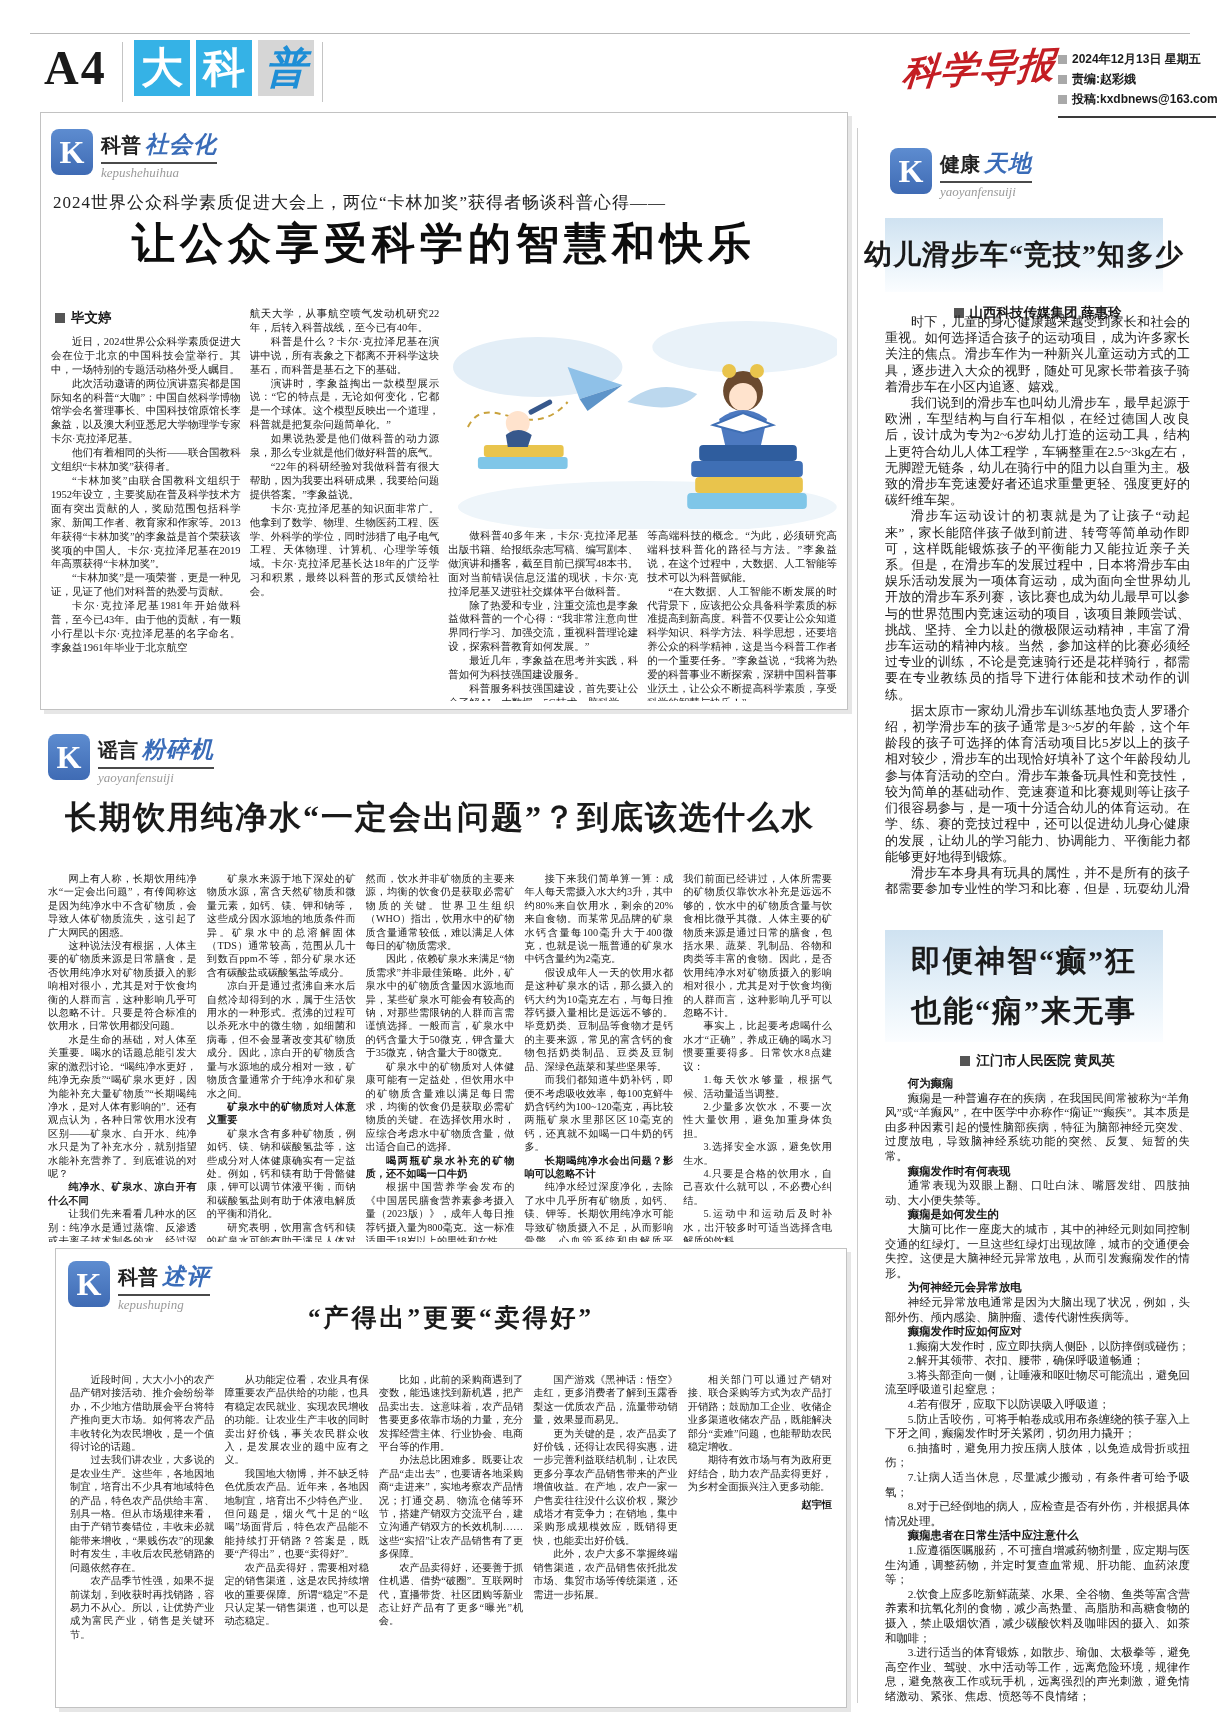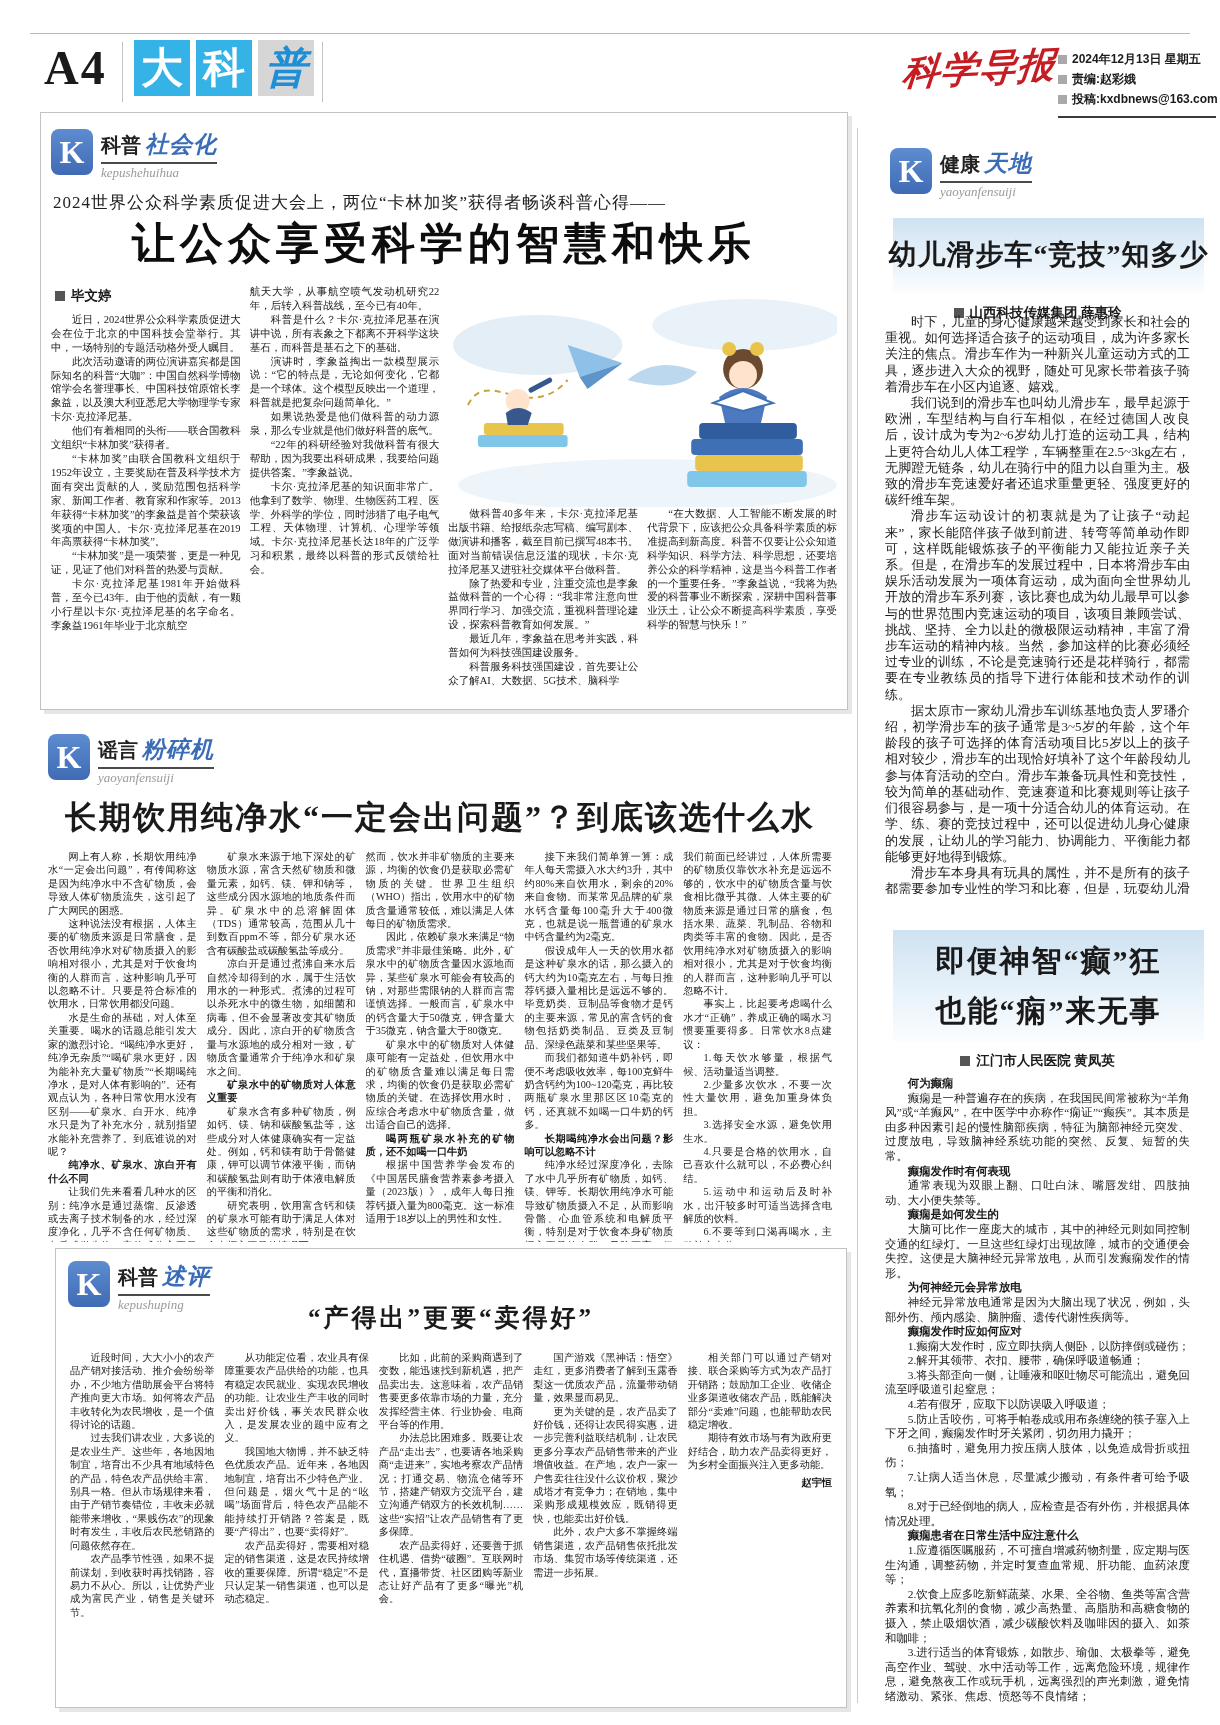--- a/index.html
+++ b/index.html
@@ -27,39 +27,39 @@
   .badge .black{font-size:20px;font-weight:bold;color:#222;}
   .badge .blue{font-size:23px;font-weight:bold;font-style:italic;color:#3a6cb8;letter-spacing:1px;}
   .badge .py{font-size:13px;font-style:italic;color:#9a9a9a;margin-top:1px;}
   
   .abox{position:absolute;border:1px solid #c2c2c2;box-shadow:4px 4px 0 #e6e6e6;background:#fff;}
   .kicker{position:absolute;left:12px;top:78px;font-size:17px;color:#222;letter-spacing:1px;}
   .head1{position:absolute;left:0;right:0;top:102px;text-align:center;font-size:43px;font-weight:900;
          letter-spacing:5px;color:#0d0d0d;white-space:nowrap;}
   .byline{display:flex;align-items:center;gap:6px;font-size:13.5px;font-weight:bold;margin:4px 0 10px 4px;}
   .bsq{width:10px;height:10px;background:#555;flex:0 0 auto;}
-  .cols{position:absolute;display:flex;}
+  .cols{position:absolute;display:flex;margin-top:22px;}
   .col{overflow:hidden;}
   .para{margin:0;text-indent:2em;text-align:justify;}
   .cont{margin:0;text-align:justify;}
   .subhead{margin:0;text-indent:2em;text-align:justify;font-weight:bold;}
   .sig{margin:4px 0 0;text-align:right;font-weight:bold;}
   .a1 .col,.a1 .rw-cols > .col{font-size:10.5px;line-height:13.9px;}
   .a2 .col{font-size:10.2px;line-height:13.4px;}
   .a5 .col{font-size:10.2px;line-height:13.4px;}
   
   .illus{width:100%;height:222px;position:relative;}
   
   .head2{position:absolute;left:0;right:0;top:84px;text-align:center;font-size:32px;font-weight:900;
          letter-spacing:2px;white-space:nowrap;}
   .head3{position:absolute;left:0;right:0;top:52px;text-align:center;font-size:25px;font-weight:900;letter-spacing:3px;}
   
   .vdivider{position:absolute;left:857px;top:128px;height:1575px;border-left:1px solid #cccccc;}
   .sidebar{position:absolute;left:885px;top:130px;width:305px;}
-  .gradbox{position:absolute;left:8px;width:311px;background:linear-gradient(180deg,#cfe2f1 0%,#e9f3fa 60%,#fbfdff 100%);}
+  .gradbox{position:absolute;left:0;width:278px;background:linear-gradient(180deg,#cfe2f1 0%,#e9f3fa 60%,#fbfdff 100%);}
   .gb1{top:88px;height:74px;display:flex;align-items:center;justify-content:center;}
   .gb1 .t{font-size:28px;font-weight:900;letter-spacing:1px;white-space:nowrap;}
   .gb2{top:800px;height:112px;text-align:center;padding-top:6px;box-sizing:border-box;}
   .gb2 .t{font-size:30px;font-weight:900;line-height:50px;letter-spacing:2px;white-space:nowrap;}
   .sb-byline{position:absolute;left:0;width:305px;display:flex;justify-content:center;align-items:center;
              gap:6px;font-size:13.5px;font-weight:bold;}
   .bl1{top:174px;} .bl2{top:922px;}
   .sbody{position:absolute;left:0;width:305px;overflow:hidden;}
   .sbody1{top:184px;height:580px;font-size:13px;line-height:16.2px;}
   .sbody2{top:946px;height:628px;font-size:11.4px;line-height:14.6px;}
@@ -163,20 +163,21 @@
           <div class="col" style="flex:1;">
             <div>
                 <p class="para">做科普40多年来，卡尔·克拉泽尼基出版书籍、给报纸杂志写稿、编写剧本、做演讲和播客，截至目前已撰写48本书。面对当前错误信息泛滥的现状，卡尔·克拉泽尼基又进驻社交媒体平台做科普。</p>
                 <p class="para">除了热爱和专业，注重交流也是李象益做科普的一个心得：“我非常注意向世界同行学习、加强交流，重视科普理论建设，探索科普教育如何发展。”</p>
                 <p class="para">最近几年，李象益在思考并实践，科普如何为科技强国建设服务。</p>
                 <p class="para">科普服务科技强国建设，首先要让公众了解AI、大数据、5G技术、脑科学</p>
               </div>
           </div>
           <div class="col" style="flex:1;">
             <div>
+                <p class="cont">等高端科技的概念。“为此，必须研究高端科技科普化的路径与方法。”李象益说，在这个过程中，大数据、人工智能等技术可以为科普赋能。</p>
                 <p class="para">“在大数据、人工智能不断发展的时代背景下，应该把公众具备科学素质的标准提高到新高度。科普不仅要让公众知道科学知识、科学方法、科学思想，还要培养公众的科学精神，这是当今科普工作者的一个重要任务。”李象益说，“我将为热爱的科普事业不断探索，深耕中国科普事业沃土，让公众不断提高科学素质，享受科学的智慧与快乐！”</p>
               </div>
           </div>
         </div>
       </div>
     </div>
   </section>
 
   <section class="a2" style="position:absolute;left:40px;top:712px;width:800px;height:532px;">
     <div class="badge" style="left:8px;top:22px;">

